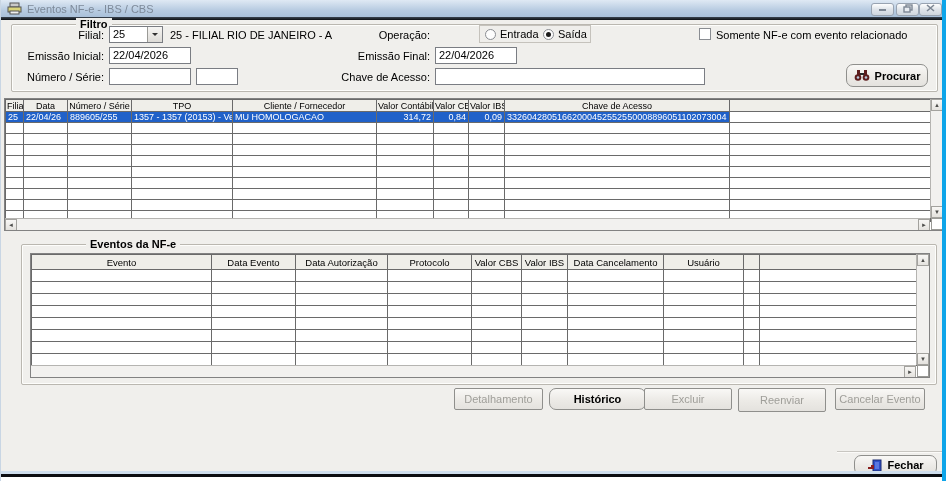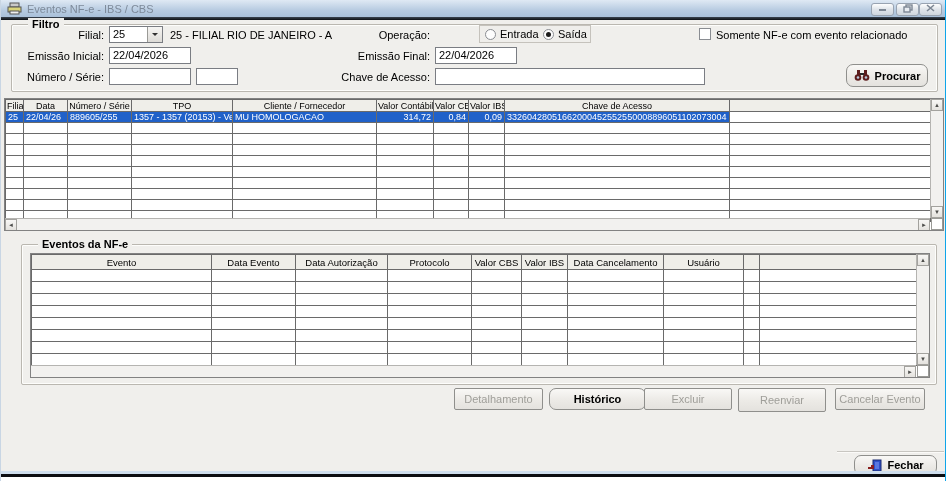--- a/index.html
+++ b/index.html
@@ -1,34 +1,34 @@
 <!DOCTYPE html>
 <html><head>
 <meta charset="utf-8">
 <style>
   * { margin:0; padding:0; box-sizing:border-box; }
   html,body { background:#fff; }
   body { font-family:"Liberation Sans", sans-serif; font-size:11px; color:#000; }
 
-  .window { position:relative; width:946px; height:481px; background:#f0efec; overflow:hidden; border-left:1px solid #c9d6e4; border-right:1px solid #0ea5e9; }
+  .window { position:relative; width:946px; height:481px; background:#f0efec; overflow:hidden; border-left:1px solid #c9d6e4; border-right:4px solid #0ea5e9; }
 
   
   .titlebar { position:absolute; left:0; top:0; width:946px; height:17px;
     background:linear-gradient(#dfe9f4,#b7cbe1 60%,#a9c0d9); }
   .titlebar-dark-band { position:absolute; left:0; top:17px; width:946px; height:3px;
     background:linear-gradient(#3a4450,#0d1014); }
   .title-icon { position:absolute; left:6px; top:2px; }
   .title-text { position:absolute; left:26px; top:3px; color:#7d8a9a; font-size:11px; }
   .win-btn { position:absolute; top:3px; width:23px; height:13px; border:1px solid #98a3b1; border-radius:3px;
     background:linear-gradient(#fefefe,#dfe4ea 50%,#cfd6de); text-align:center; line-height:11px; color:#7d8794; font-size:8px; }
   .win-btn.min { left:870px; } .win-btn.res { left:895px; } .win-btn.cls { left:918px; }
 
   
   .groupbox { position:absolute; border:1px solid #bab7b0; border-radius:2px; box-shadow:inset 0 0 0 1px #fdfdfb; }
-  .legend { position:absolute; top:-7px; background:#f0efec; padding:0 4px; font-weight:bold; font-size:11px; white-space:nowrap; }
+  .legend { position:absolute; top:-7px; background:#f0efec; padding:0 4px; font-weight:bold; font-size:11px; white-space:nowrap;margin-left:48px; }
   .lbl { position:absolute; white-space:nowrap; font-size:11px; }
   .lbl.r { text-align:right; }
   .tb { position:absolute; background:#fff; border:1px solid #7a7d83; font-size:11px; padding:0 3px; line-height:14px; overflow:hidden; white-space:nowrap; }
   .btn { position:absolute; background:linear-gradient(#f9f8f6,#eceae6 55%,#e4e2de); border:1px solid #8f8f8c; border-radius:2px;
     text-align:center; font-size:11px; display:flex; align-items:center; justify-content:center; gap:5px; }
   .btn.bold { font-weight:bold;border-radius:7px; }
   .btn.disabled { color:#9f9e99; font-weight:normal; }
 
   .combo { position:absolute; background:#fff; border:1px solid #7a7d83; overflow:hidden; }
   .combo .val { position:absolute; left:0; top:0; right:15px; bottom:0; padding:1px 3px; white-space:nowrap; overflow:hidden; font-size:11px; }

